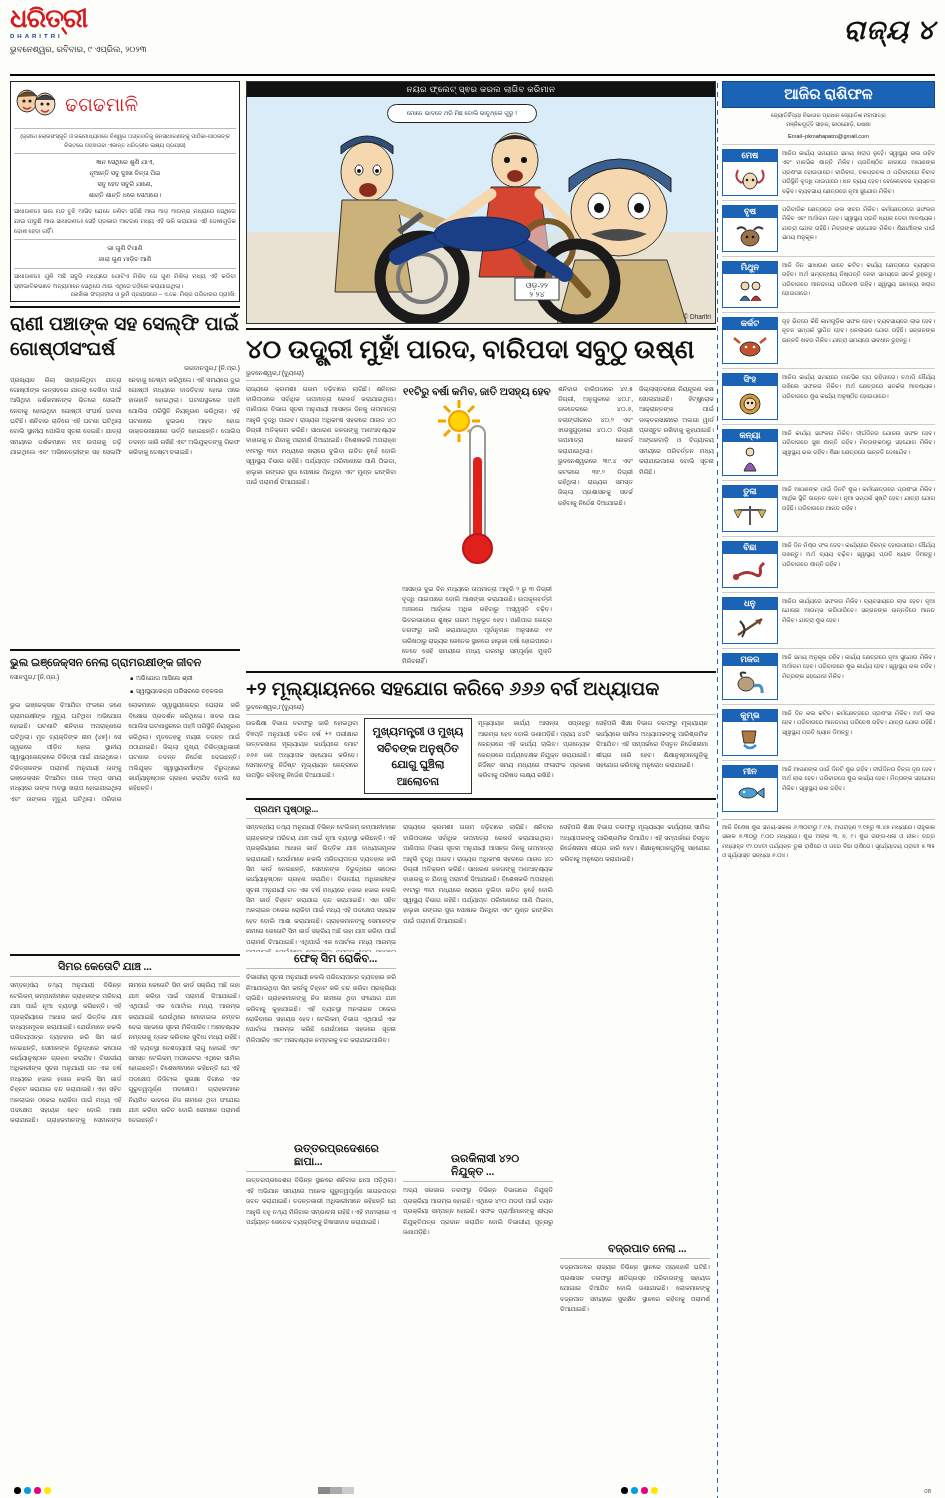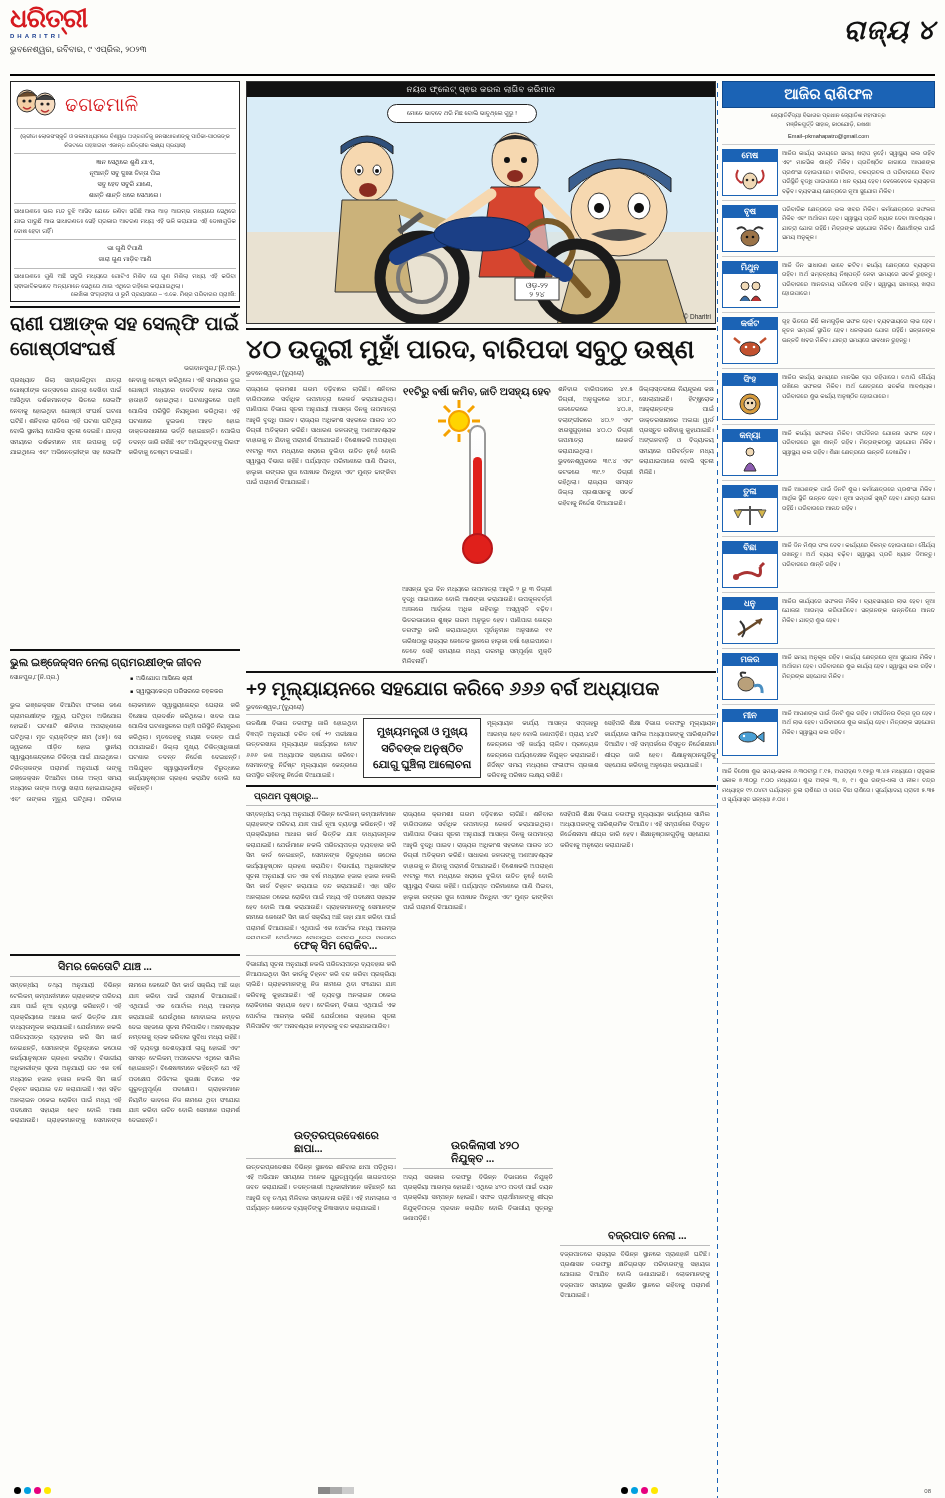--- a/index.html
+++ b/index.html
@@ -296,21 +296,21 @@
 
       <div class="rule-strong"></div>
 
       <div class="h-lg">+୨ ମୂଲ୍ୟାୟନରେ ସହଯୋଗ କରିବେ ୬୬୬ ବର୍ଗ ଅଧ୍ୟାପକ</div>
       <div class="place">ଭୁବନେଶ୍ୱର,୮(ବ୍ୟୁରୋ)</div>
       <div class="thin-rule"></div>
       <div style="display:flex;gap:6px;">
         <div style="width:112px;">
           <div class="body-text">ଉଚ୍ଚଶିକ୍ଷା ବିଭାଗ ତରଫରୁ ଜାରି ହୋଇଥିବା ବିଜ୍ଞପ୍ତି ଅନୁଯାୟୀ ଚଳିତ ବର୍ଷ +୨ ପରୀକ୍ଷାର ଉତ୍ତରଖାତା ମୂଲ୍ୟାୟନ କାର୍ଯ୍ୟରେ ମୋଟ ୬୬୬ ଜଣ ଅଧ୍ୟାପକ ସହଯୋଗ କରିବେ। ସେମାନଙ୍କୁ ନିର୍ଦ୍ଦିଷ୍ଟ ମୂଲ୍ୟାୟନ କେନ୍ଦ୍ରରେ ଉପସ୍ଥିତ ରହିବାକୁ ନିର୍ଦ୍ଦେଶ ଦିଆଯାଇଛି।</div>
         </div>
-        <div style="width:118px;">
+        <div style="width:108px;">
           <div class="box-hl">ମୁଖ୍ୟମନ୍ତ୍ରୀ ଓ ମୁଖ୍ୟ ସଚିବଙ୍କ ଅନୁଷ୍ଠିତ ଯୋଗୁ ଘୁଞ୍ଚିଲା ଆଲୋଚନା</div>
         </div>
         <div style="width:112px;">
           <div class="body-text">ମୂଲ୍ୟାୟନ କାର୍ଯ୍ୟ ଆସନ୍ତା ସପ୍ତାହରୁ ଆରମ୍ଭ ହେବ ବୋଲି ଜଣାପଡ଼ିଛି। ପ୍ରାୟ ୪୪ଟି କେନ୍ଦ୍ରରେ ଏହି କାର୍ଯ୍ୟ ଚାଲିବ। ପ୍ରତ୍ୟେକ କେନ୍ଦ୍ରରେ ପର୍ଯ୍ୟବେକ୍ଷକ ନିଯୁକ୍ତ କରାଯାଇଛି। ନିର୍ଦ୍ଦିଷ୍ଟ ସମୟ ମଧ୍ୟରେ ଫଳାଫଳ ପ୍ରକାଶ କରିବାକୁ ପରିଷଦ ଲକ୍ଷ୍ୟ ରଖିଛି।</div>
         </div>
         <div style="width:112px;">
           <div class="body-text">ସେହିପରି ଶିକ୍ଷା ବିଭାଗ ତରଫରୁ ମୂଲ୍ୟାୟନ କାର୍ଯ୍ୟରେ ସାମିଲ ଅଧ୍ୟାପକଙ୍କୁ ପାରିଶ୍ରମିକ ଦିଆଯିବ। ଏହି ସମ୍ପର୍କରେ ବିସ୍ତୃତ ନିର୍ଦ୍ଦେଶନାମା ଶୀଘ୍ର ଜାରି ହେବ। ଶିକ୍ଷାନୁଷ୍ଠାନଗୁଡ଼ିକୁ ସହଯୋଗ କରିବାକୁ ଅନୁରୋଧ କରାଯାଇଛି।</div>
         </div>
       </div>
 
@@ -490,20 +490,32 @@
             <svg width="40" height="28" viewBox="0 0 40 28">
                 <ellipse cx="16" cy="15" rx="8" ry="7" fill="#b9a07a" stroke="#333"></ellipse>
                 <path d="M12 8 Q8 2 16 4" fill="none" stroke="#333" stroke-width="2"></path>
                 <path d="M24 17 Q33 14 32 24" fill="none" stroke="#4a8fc2" stroke-width="3"></path>
               </svg>
           </div>
         </div>
         <div class="rashi-text">ଆଜି ସମୟ ଅନୁକୂଳ ରହିବ। କାର୍ଯ୍ୟ କ୍ଷେତ୍ରରେ ନୂଆ ସୁଯୋଗ ମିଳିବ। ଅର୍ଥାଗମ ହେବ। ପରିବାରରେ ଶୁଭ କାର୍ଯ୍ୟ ହେବ। ସ୍ୱାସ୍ଥ୍ୟ ଭଲ ରହିବ। ମିତ୍ରଙ୍କ ସହଯୋଗ ମିଳିବ।</div>
       </div>
 
+      <div class="rashi-item">
+        <div class="rashi-badge">
+          <div class="rashi-name">କୁମ୍ଭ</div>
+          <div class="rashi-sym">
+            <svg width="40" height="28" viewBox="0 0 40 28">
+                <path d="M12 6 L26 6 L24 18 L14 18 Z" fill="#b07a3c" stroke="#333"></path>
+                <path d="M14 20 Q20 26 26 20" fill="none" stroke="#3b8fd4" stroke-width="2.5"></path>
+              </svg>
+          </div>
+        </div>
+        <div class="rashi-text">ଆଜି ଦିନ ଭଲ କଟିବ। କର୍ମକ୍ଷେତ୍ରରେ ପ୍ରଶଂସା ମିଳିବ। ଅର୍ଥ ଲାଭ ହେବ। ପରିବାରରେ ଆନନ୍ଦମୟ ପରିବେଶ ରହିବ। ଯାତ୍ରା ଯୋଗ ରହିଛି। ସ୍ୱାସ୍ଥ୍ୟ ପ୍ରତି ଧ୍ୟାନ ଦିଅନ୍ତୁ।</div>
+      </div>
 
       <div class="rashi-item">
         <div class="rashi-badge">
           <div class="rashi-name">ମୀନ</div>
           <div class="rashi-sym">
             <svg width="40" height="28" viewBox="0 0 40 28">
                 <ellipse cx="18" cy="12" rx="9" ry="5" fill="#4a9fd4" stroke="#333"></ellipse>
                 <path d="M27 12 L34 7 L34 17 Z" fill="#4a9fd4" stroke="#333"></path>
                 <circle cx="14" cy="11" r="1.2" fill="#fff"></circle>
               </svg>

